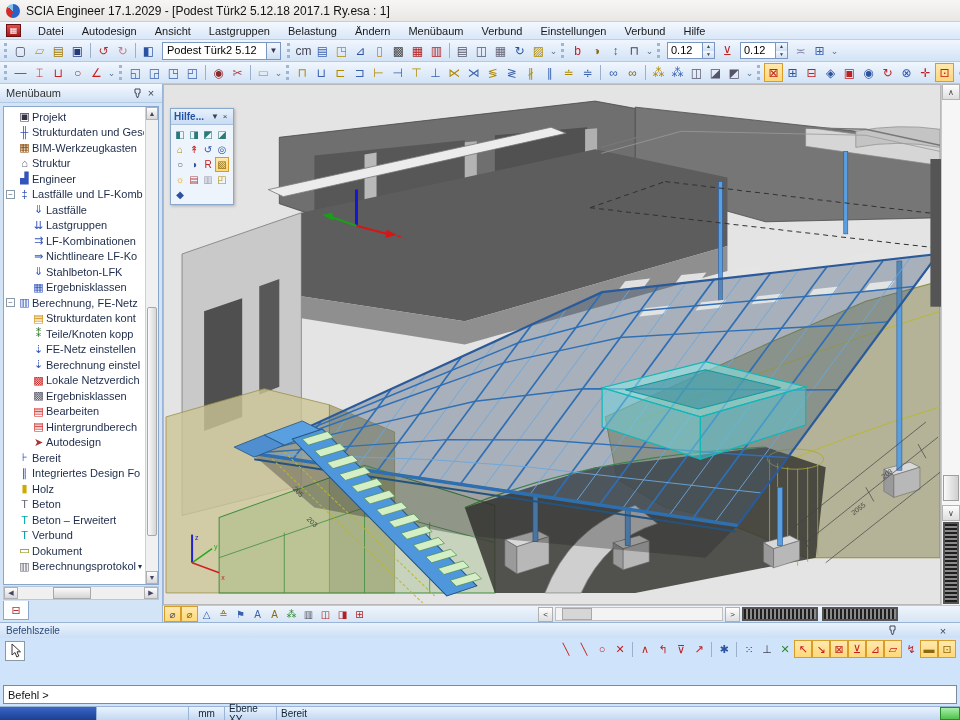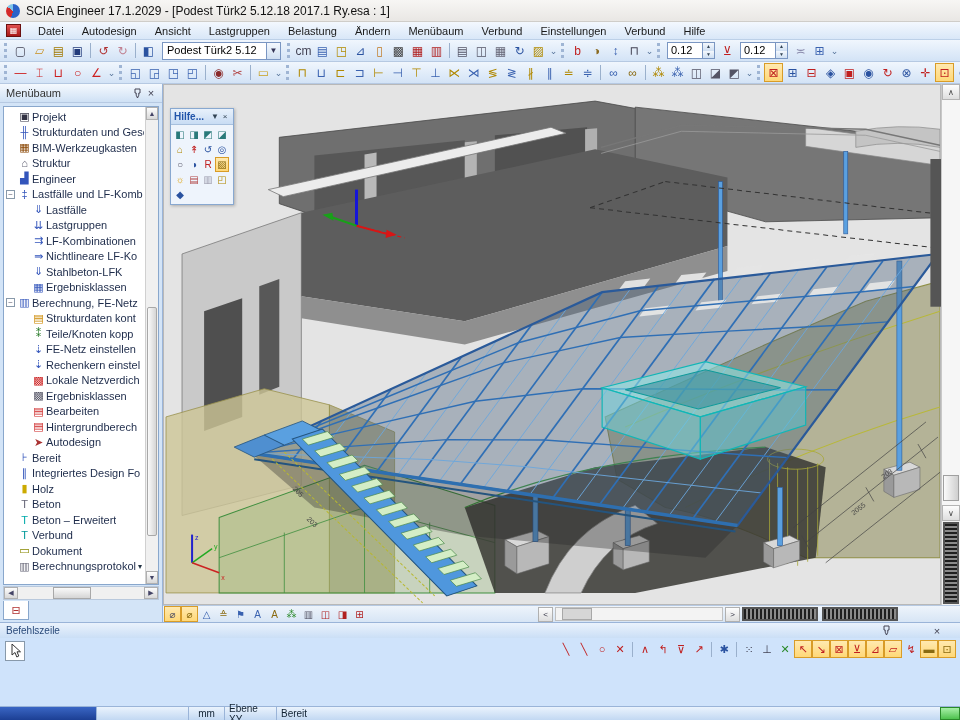--- a/index.html
+++ b/index.html
@@ -89,21 +89,21 @@
     border:1px solid #88a8d0;box-shadow:1px 1px 3px rgba(0,0,0,.25);}
   .ansipanel .hdr{height:16px;display:flex;align-items:center;padding:0 3px;
     background:linear-gradient(#e8f1fb,#c8dcf4);border-bottom:1px solid #a8c0dd;}
   .ansipanel .hdr .ttl{color:#2255aa;font-weight:bold;font-size:10px;flex:1;}
   .ansipanel .hdr .b{font-size:8px;color:#345;width:10px;text-align:center;}
   .ansipanel .grid{display:flex;flex-wrap:wrap;padding:2px;}
   .ansipanel .tbi{width:14px;height:15px;font-size:10px;margin:0;}
   .cursor{position:absolute;left:586px;top:74px;width:22px;height:26px;pointer-events:none;}
   
   .cmdpanel{height:84px;background:#cfe3fb;border-top:1px solid #9ab4d8;display:flex;flex-direction:column;}
-  .cmdhdr{height:15px;display:flex;align-items:center;padding:0 16px 0 6px;
+  .cmdhdr{height:15px;display:flex;align-items:center;padding:0 10px 0 6px;
     background:linear-gradient(#eaf2fc,#cbdff6);color:#2a4a7a;font-size:10px;gap:37px;}
   .cmdhdr .sp{flex:1;}
   .cmdbody{flex:1;position:relative;}
   .selbtn{position:absolute;left:5px;top:3px;width:20px;height:20px;background:#fff;
     border:1px solid #8899aa;display:flex;align-items:center;justify-content:center;}
   .snapbar{position:absolute;right:4px;top:2px;display:flex;align-items:center;}
   .snapbar .tbi{width:18px;height:18px;font-size:11px;}
   .cmdinput{height:19px;margin:0 3px 2px 3px;background:#fff;border:1px solid #7a8aa0;
     display:flex;align-items:center;padding:0 4px;color:#111;}
   
@@ -368,21 +368,21 @@
             <span class="tlab">Teile/Knoten kopp</span>
           </div>
           <div class="trow lv2">
             <span class="texp"></span>
             <span class="tico" style="color: rgb(51, 85, 187);">⇣</span>
             <span class="tlab">FE-Netz einstellen</span>
           </div>
           <div class="trow lv2">
             <span class="texp"></span>
             <span class="tico" style="color: rgb(51, 85, 187);">⇣</span>
-            <span class="tlab">Rechenkern einstel</span>
+            <span class="tlab">Berechnung einstel</span>
           </div>
           <div class="trow lv2">
             <span class="texp"></span>
             <span class="tico" style="color: rgb(204, 34, 34);">▩</span>
             <span class="tlab">Lokale Netzverdich</span>
           </div>
           <div class="trow lv2">
             <span class="texp"></span>
             <span class="tico" style="color: rgb(85, 85, 102);">▩</span>
             <span class="tlab">Ergebnisklassen</span>
@@ -765,20 +765,23 @@
         <span class="tbi active" style="color: rgb(192, 32, 32);">↘</span>
         <span class="tbi active" style="color: rgb(192, 32, 32);">⊠</span>
         <span class="tbi active" style="color: rgb(192, 32, 32);">⊻</span>
         <span class="tbi active" style="color: rgb(192, 32, 32);">⊿</span>
         <span class="tbi active" style="color: rgb(192, 32, 32);">▱</span>
         <span class="tbi" style="color: rgb(192, 32, 32);">↯</span>
         <span class="tbi active" style="color: rgb(138, 106, 16);">▬</span>
         <span class="tbi active" style="color: rgb(138, 106, 16);">⊡</span>
       </div>
   </div>
+  <div class="cmdinput">
+    <span>Befehl &gt;</span>
+  </div>
 </div>
 
 <div class="statusbar">
   <div class="prog"></div>
   <div class="cell" style="width:92px;"></div>
   <div class="cell" style="width:36px;">mm</div>
   <div class="cell" style="width:52px;">Ebene XY</div>
   <div class="cell" style="width:56px;justify-content:flex-start;border-right:none;">Bereit</div>
   <div class="fill"></div>
   <div class="greenbtn"></div>

